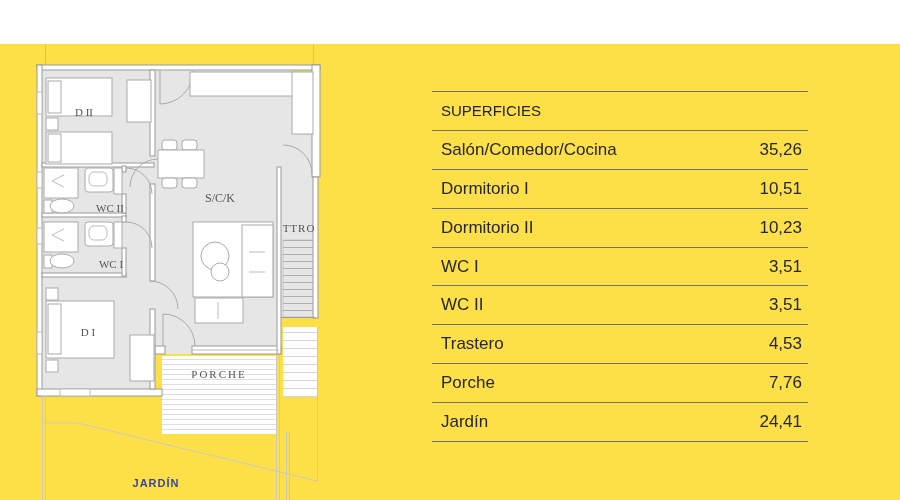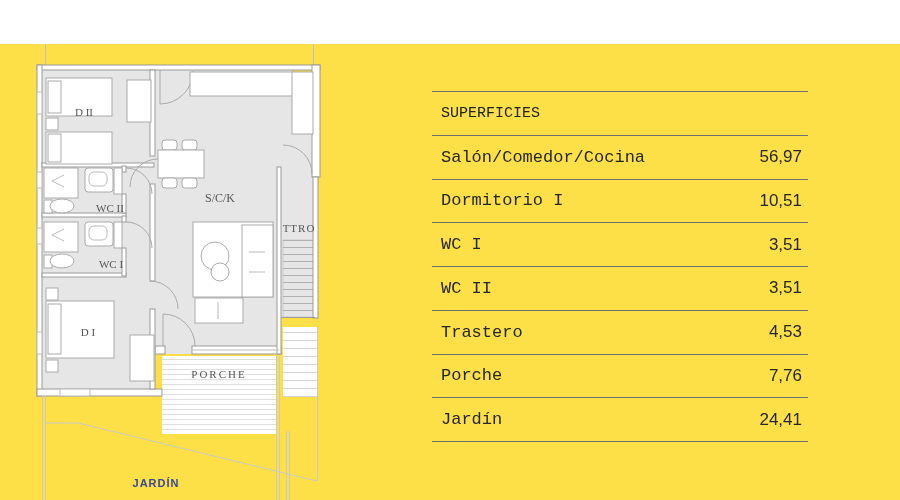--- a/index.html
+++ b/index.html
@@ -8,21 +8,21 @@
   
   .plan-wrap{position:absolute;left:0;top:0;width:360px;height:500px;}
   .plan-label{font-family:"Liberation Serif",serif;fill:#555555;}
   .garden-label{font-family:"Liberation Sans",sans-serif;fill:#36479c;font-weight:600;letter-spacing:1px;}
   
   .surf-table{position:absolute;left:432px;top:47px;width:376px;height:350px;
               display:flex;flex-direction:column;border-top:1px solid #707070;}
   .surf-row{flex:1;display:flex;align-items:center;justify-content:space-between;
             border-bottom:1px solid #707070;padding:0 6px 0 9px;
             font-size:17px;color:#262626;}
-  .surf-row .lbl{text-align:center;font-family:Liberation Mono, monospace;}
+  .surf-row .lbl{text-align:center;}
   .surf-row .val{text-align:right;}
   .surf-row.header{font-size:15px;color:#222;}
   .surf-row.total{font-weight:bold;color:#111;}
 </style>
 </head>
 <body>
 
 <div class="screen">
 
   <div class="plan-wrap">
@@ -180,27 +180,31 @@
     <text class="garden-label" x="156" y="443" font-size="11" text-anchor="middle">JARDÍN</text>
   </svg>
   </div>
 
   <div class="surf-table">
     <div class="surf-row header">
       <span class="lbl">SUPERFICIES</span>
     </div>
     <div class="surf-row">
       <span class="lbl">Salón/Comedor/Cocina</span>
-      <span class="val">56,97</span>
+      <span class="val">35,26</span>
     </div>
     <div class="surf-row">
       <span class="lbl">Dormitorio I</span>
       <span class="val">10,51</span>
     </div>
     <div class="surf-row">
+      <span class="lbl">Dormitorio II</span>
+      <span class="val">10,23</span>
+    </div>
+    <div class="surf-row">
       <span class="lbl">WC I</span>
       <span class="val">3,51</span>
     </div>
     <div class="surf-row">
       <span class="lbl">WC II</span>
       <span class="val">3,51</span>
     </div>
     <div class="surf-row">
       <span class="lbl">Trastero</span>
       <span class="val">4,53</span>

